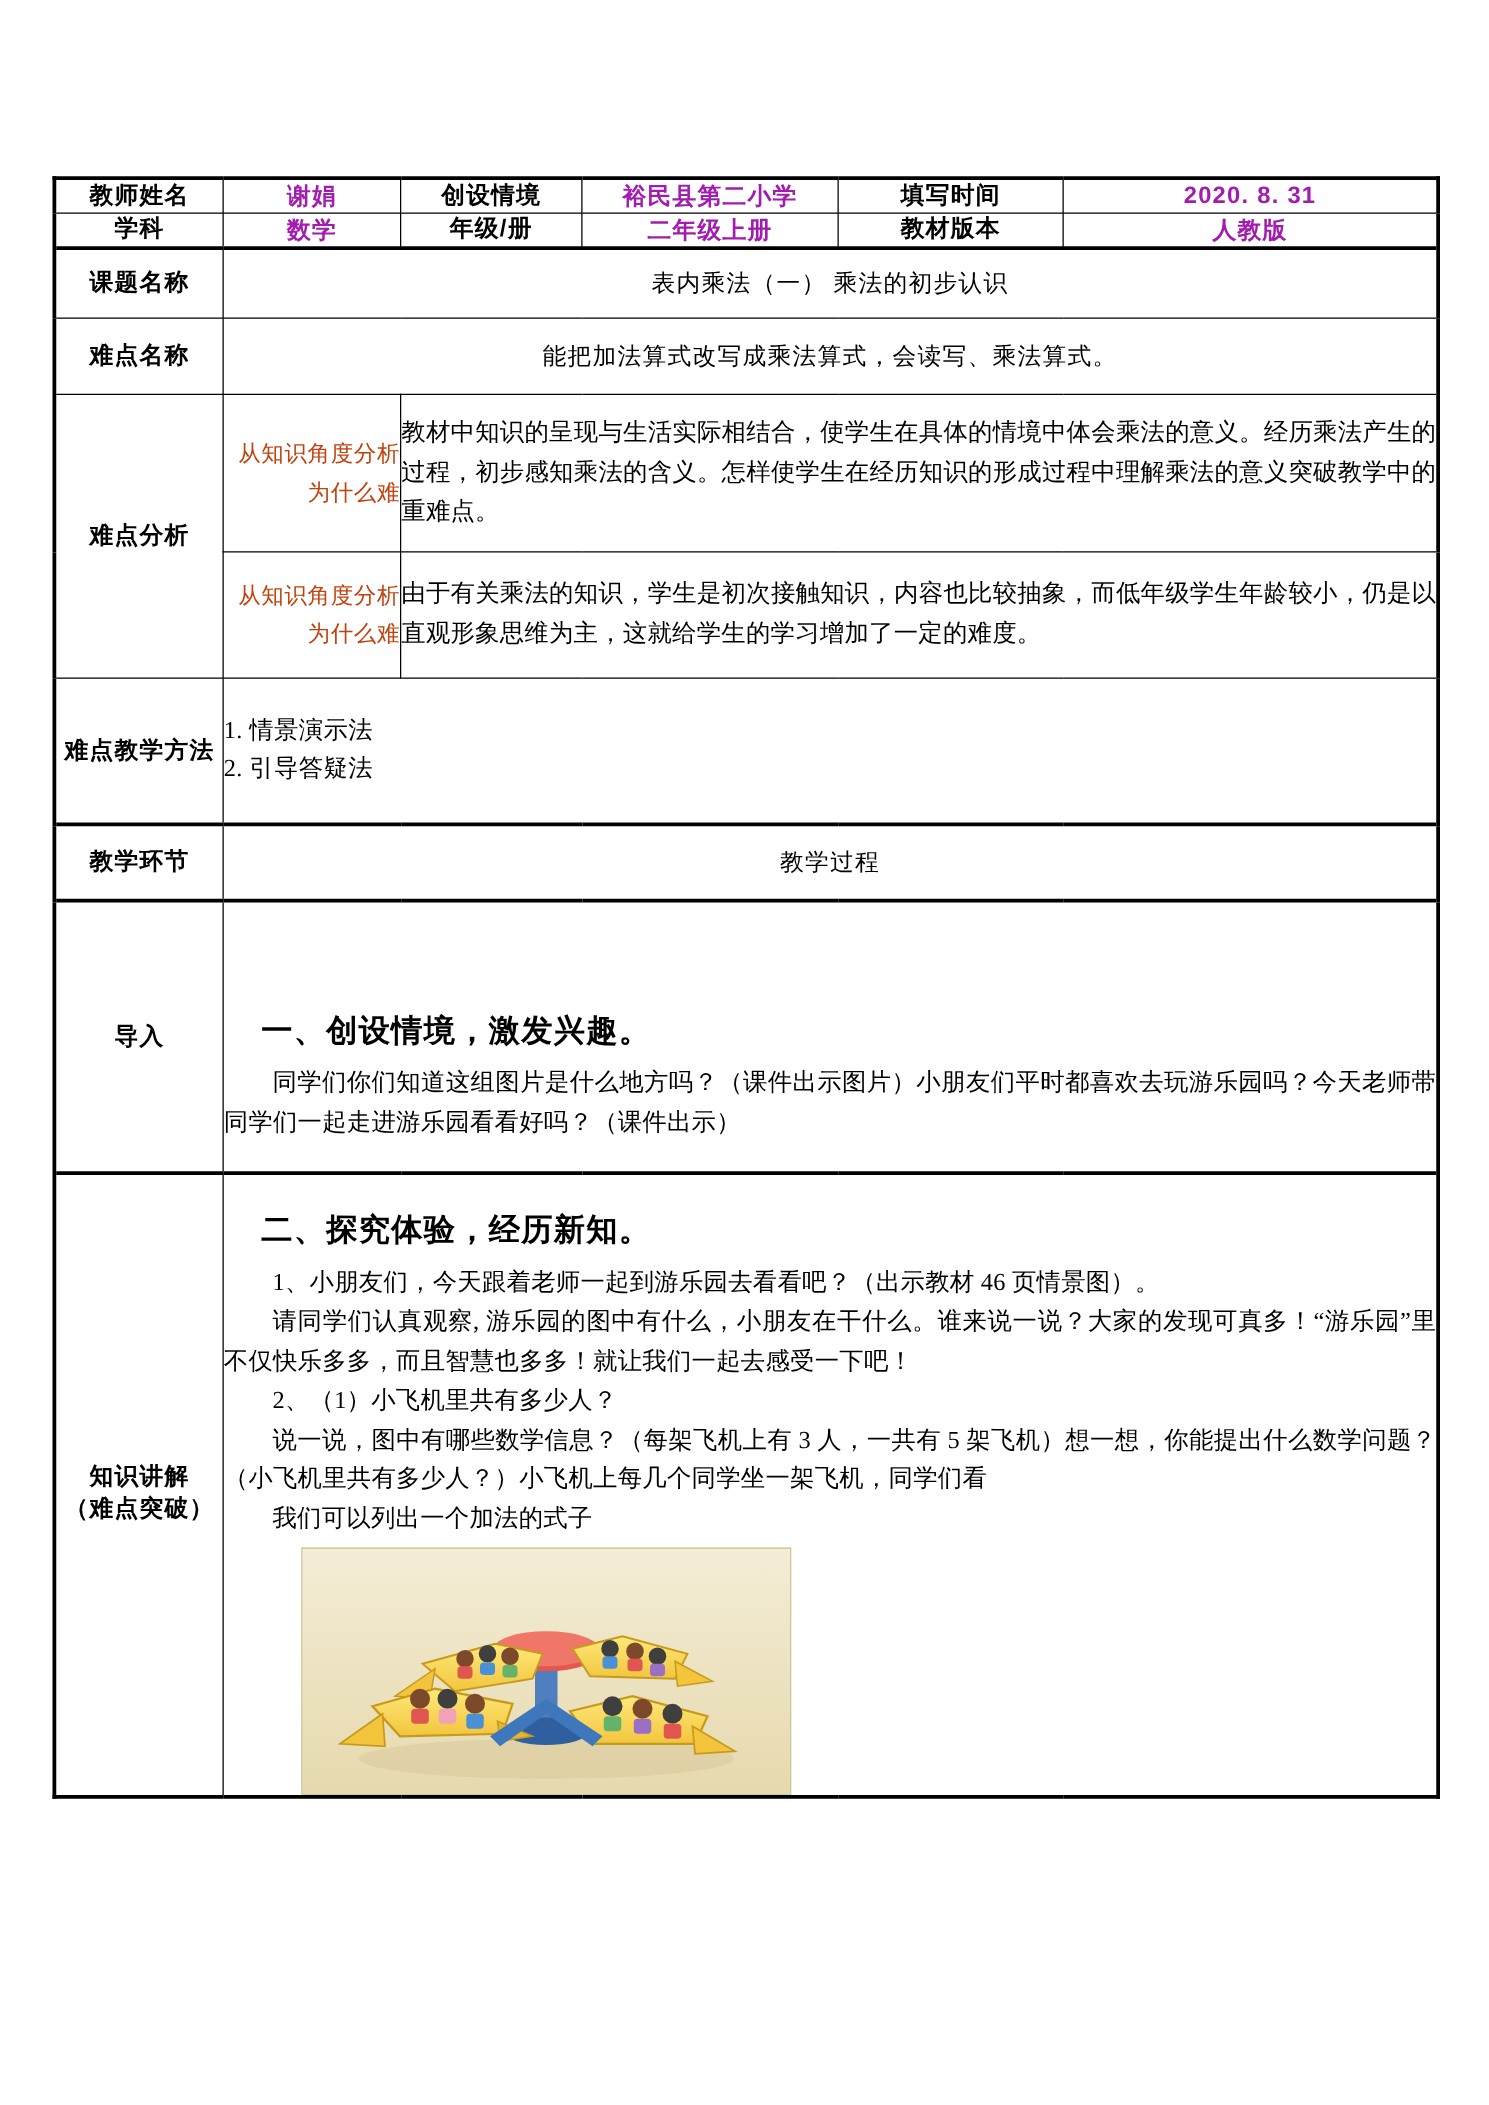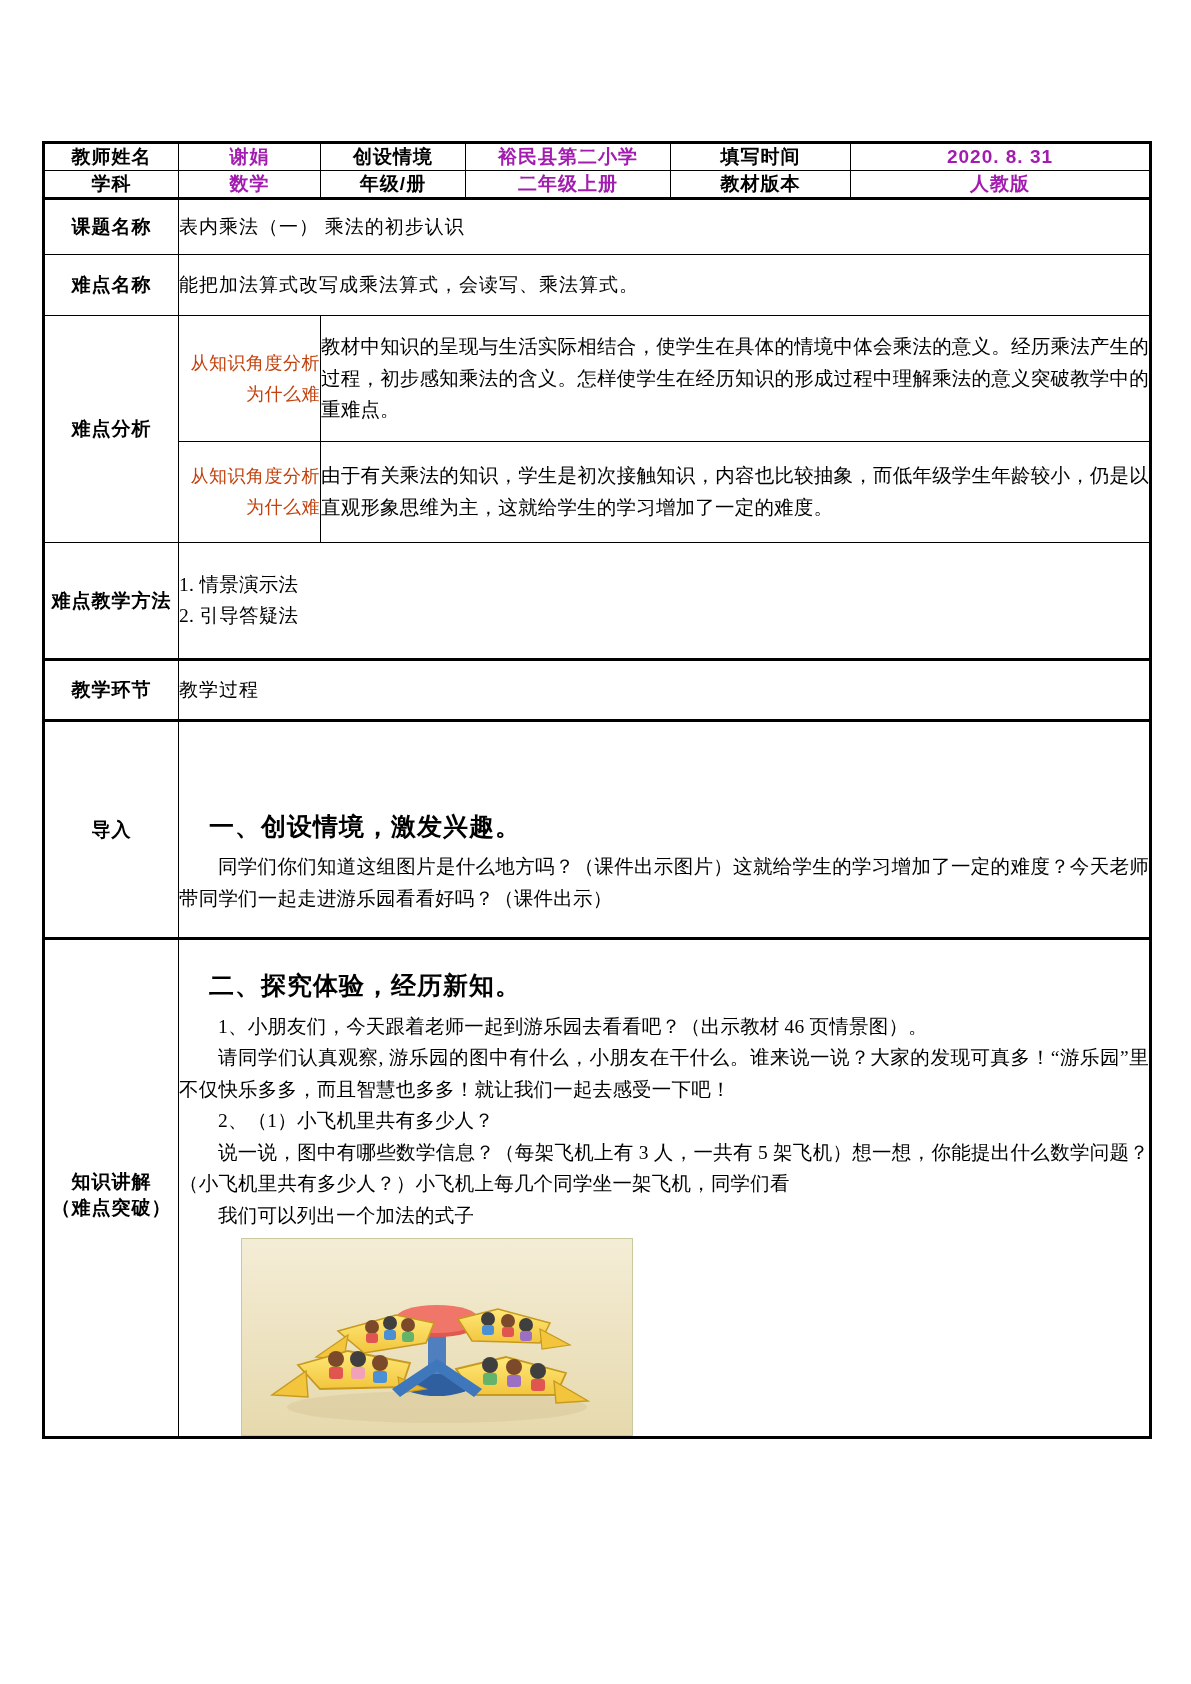--- a/index.html
+++ b/index.html
@@ -68,21 +68,21 @@
     text-align: center;
     font-family: "Liberation Sans", "DejaVu Sans", sans-serif;
     font-weight: bold;
     font-size: 19px;
     letter-spacing: 1px;
     color: #a21caf;
     padding: 6px 2px;
   }
 
   .val-center {
-    text-align: left;
+    text-align: center;
     font-family: "Liberation Serif", "DejaVu Serif", serif;
     font-size: 19px;
     color: #000;
     padding: 10px 8px;
     letter-spacing: 1px;
   }
 
   .sublbl {
     text-align: right;
     font-family: "Liberation Serif", "DejaVu Serif", serif;
@@ -109,21 +109,21 @@
     font-size: 19.5px;
     color: #000;
     padding: 8px 10px;
     line-height: 1.55;
     letter-spacing: 0.3px;
   }
 
   .cell-top { vertical-align: top; }
 
   .heading-bold {
-    font-family: Liberation Serif, serif;
+    font-family: Liberation Mono, monospace;
     font-weight: bold;
     font-size: 25px;
     letter-spacing: 1px;
     display: block;
     margin: 0 0 4px 30px;
   }
 
   .para {
     display: block;
     text-indent: 2em;
@@ -211,21 +211,21 @@
         <tr>
           <td class="lbl thick-left thick-top" style="height:58px">教学环节</td>
           <td class="val-center thick-top thick-right" colspan="5">教学过程</td>
         </tr>
 
         <tr>
           <td class="lbl thick-left thick-top" style="height:215px">导入</td>
           <td class="body-text thick-top thick-right cell-top" colspan="5">
             <div class="spacer-top"></div>
             <span class="heading-bold">一、创设情境，激发兴趣。</span>
-            <span class="para">同学们你们知道这组图片是什么地方吗？（课件出示图片）这就给学生的学习增加了一定的难度？今天老师带同学们一起走进游乐园看看好吗？（课件出示）</span>
+            <span class="para">同学们你们知道这组图片是什么地方吗？（课件出示图片）小朋友们平时都喜欢去玩游乐园吗？今天老师带同学们一起走进游乐园看看好吗？（课件出示）</span>
           </td>
         </tr>
 
         <tr>
           <td class="lbl thick-left thick-top thick-bottom cell-top" style="height:460px; padding-top:14px">
             <span style="display:block">知识讲解</span>
             <span style="display:block">（难点突破）</span>
           </td>
           <td class="body-text thick-top thick-right thick-bottom cell-top" colspan="5">
             <div style="height:26px"></div>

